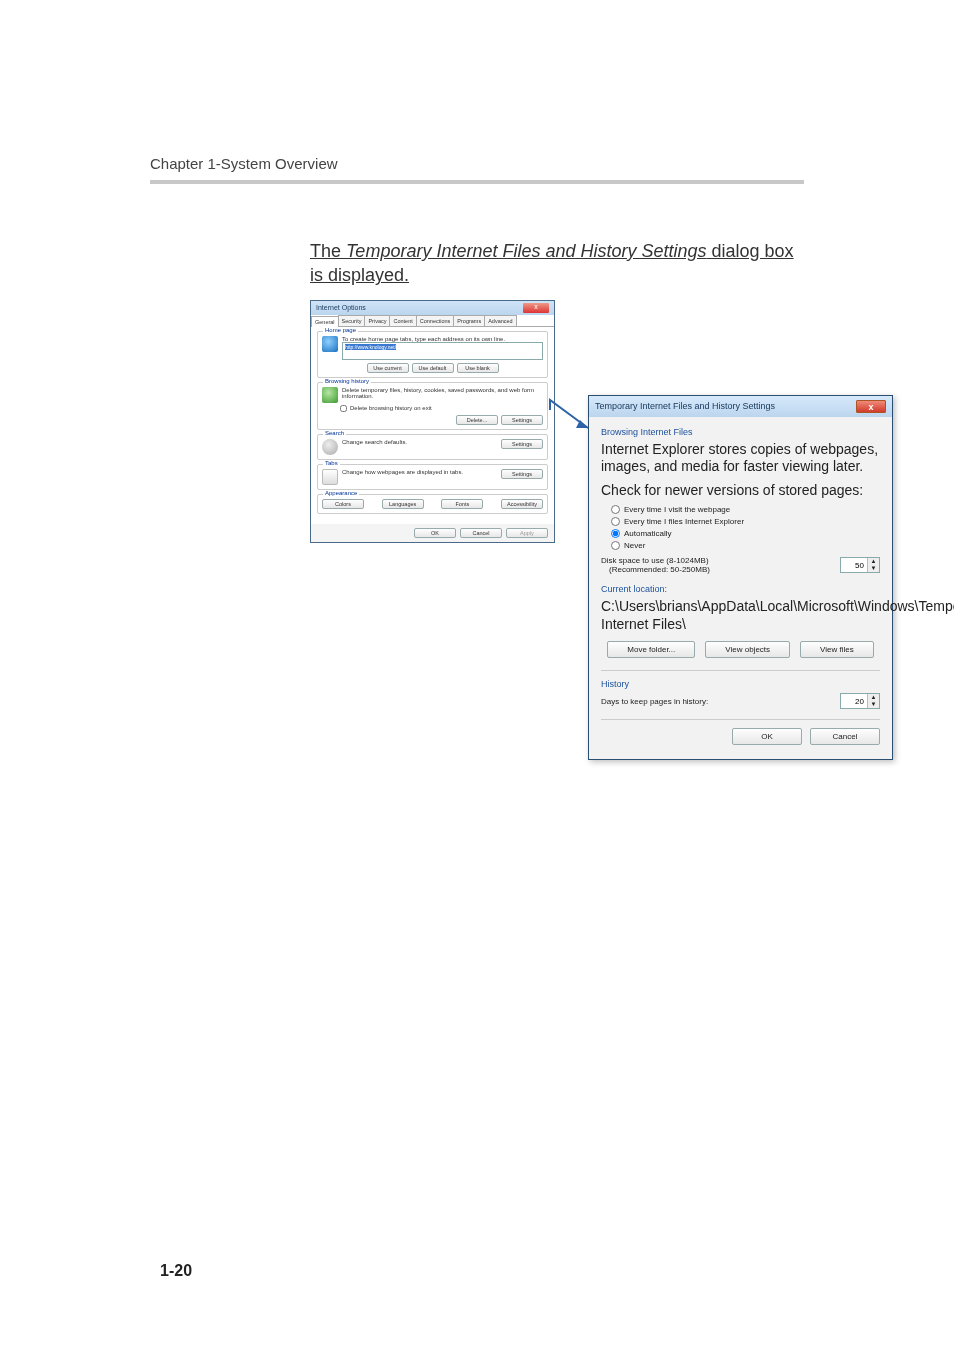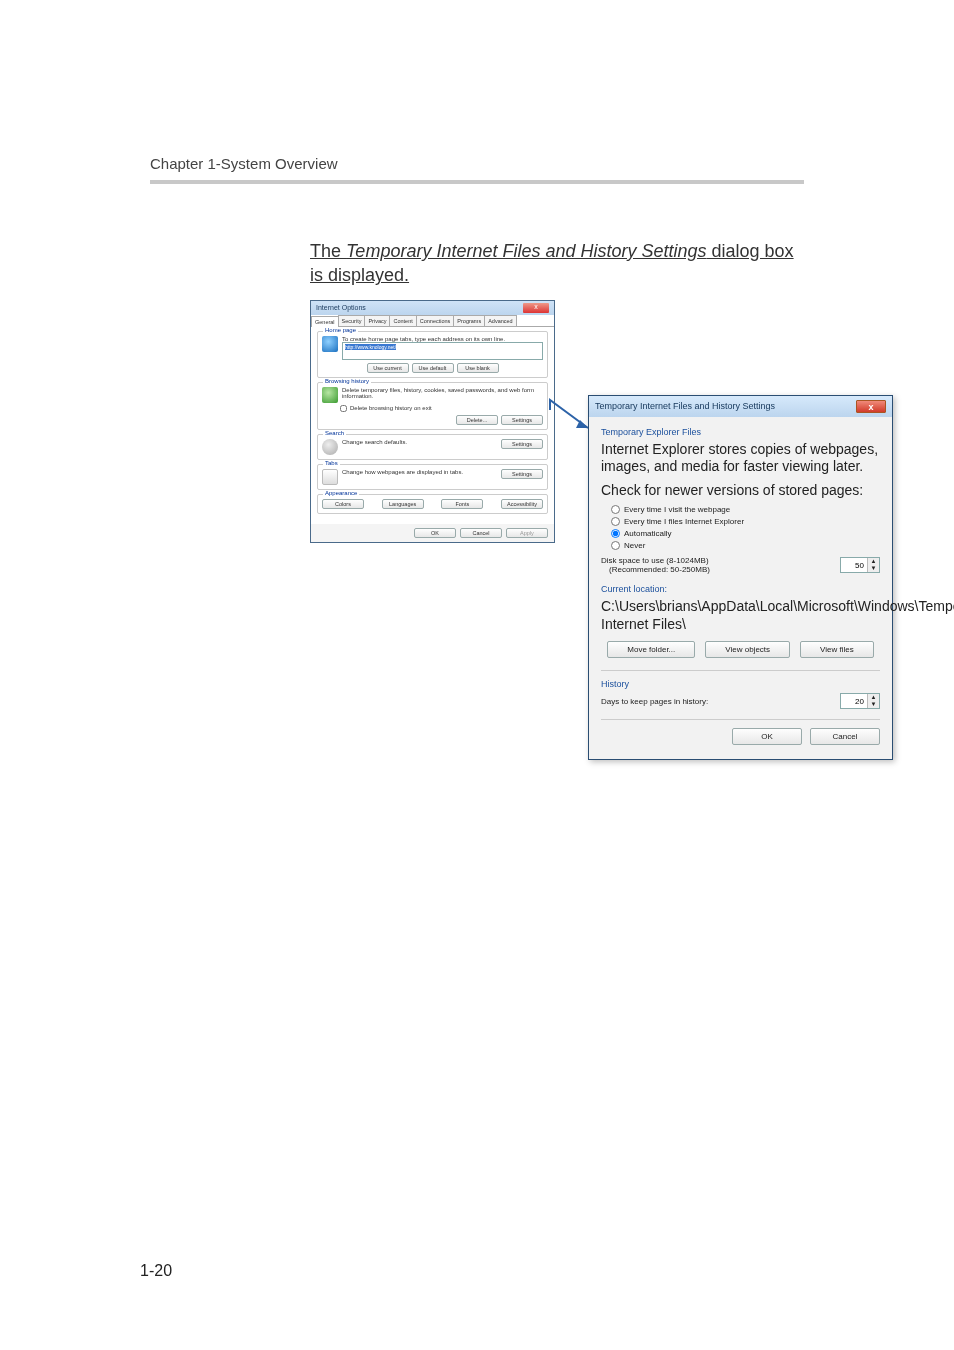--- a/index.html
+++ b/index.html
@@ -209,24 +209,24 @@
     font-size: 18px;
     color: #333;
     display: flex;
     gap: 12px;
   }
   .step .num { font-weight: bold; color: #222; min-width: 26px; text-align: right; }
   .step .bold { font-weight: bold; }
 
   .page-number {
     position: absolute;
-    left: 140px;
+    left: 160px;
     bottom: 70px;
     font-size: 16px;
-    font-weight: normal;
+    font-weight: bold;
     color: #222;
   }
 </style>
 </head>
 <body>
 
 <div class="page">
   <div class="chapter-header">Chapter 1-System Overview</div>
   <hr class="hr">
 
@@ -324,21 +324,21 @@
         <polygon points="40,30 32,22 28,30" fill="#2d63a8"></polygon>
       </svg>
     </div>
 
     <div class="tif-dialog">
       <div class="tif-title">
         <span>Temporary Internet Files and History Settings</span>
         <span class="close">x</span>
       </div>
       <div class="tif-body">
-        <div class="tif-head">Temporary Explorer Files</div>
+        <div class="tif-head">Browsing Internet Files</div>
         <div class="tif-text">Internet Explorer stores copies of webpages, images, and media for faster viewing later.</div>
         <div class="tif-text">Check for newer versions of stored pages:</div>
         <div class="radios">
           <label>
               <input type="radio" name="r" style="">
               <span>Every time I visit the webpage</span>
             </label>
           <label>
               <input type="radio" name="r" style="">
               <span>Every time I files Internet Explorer</span>

